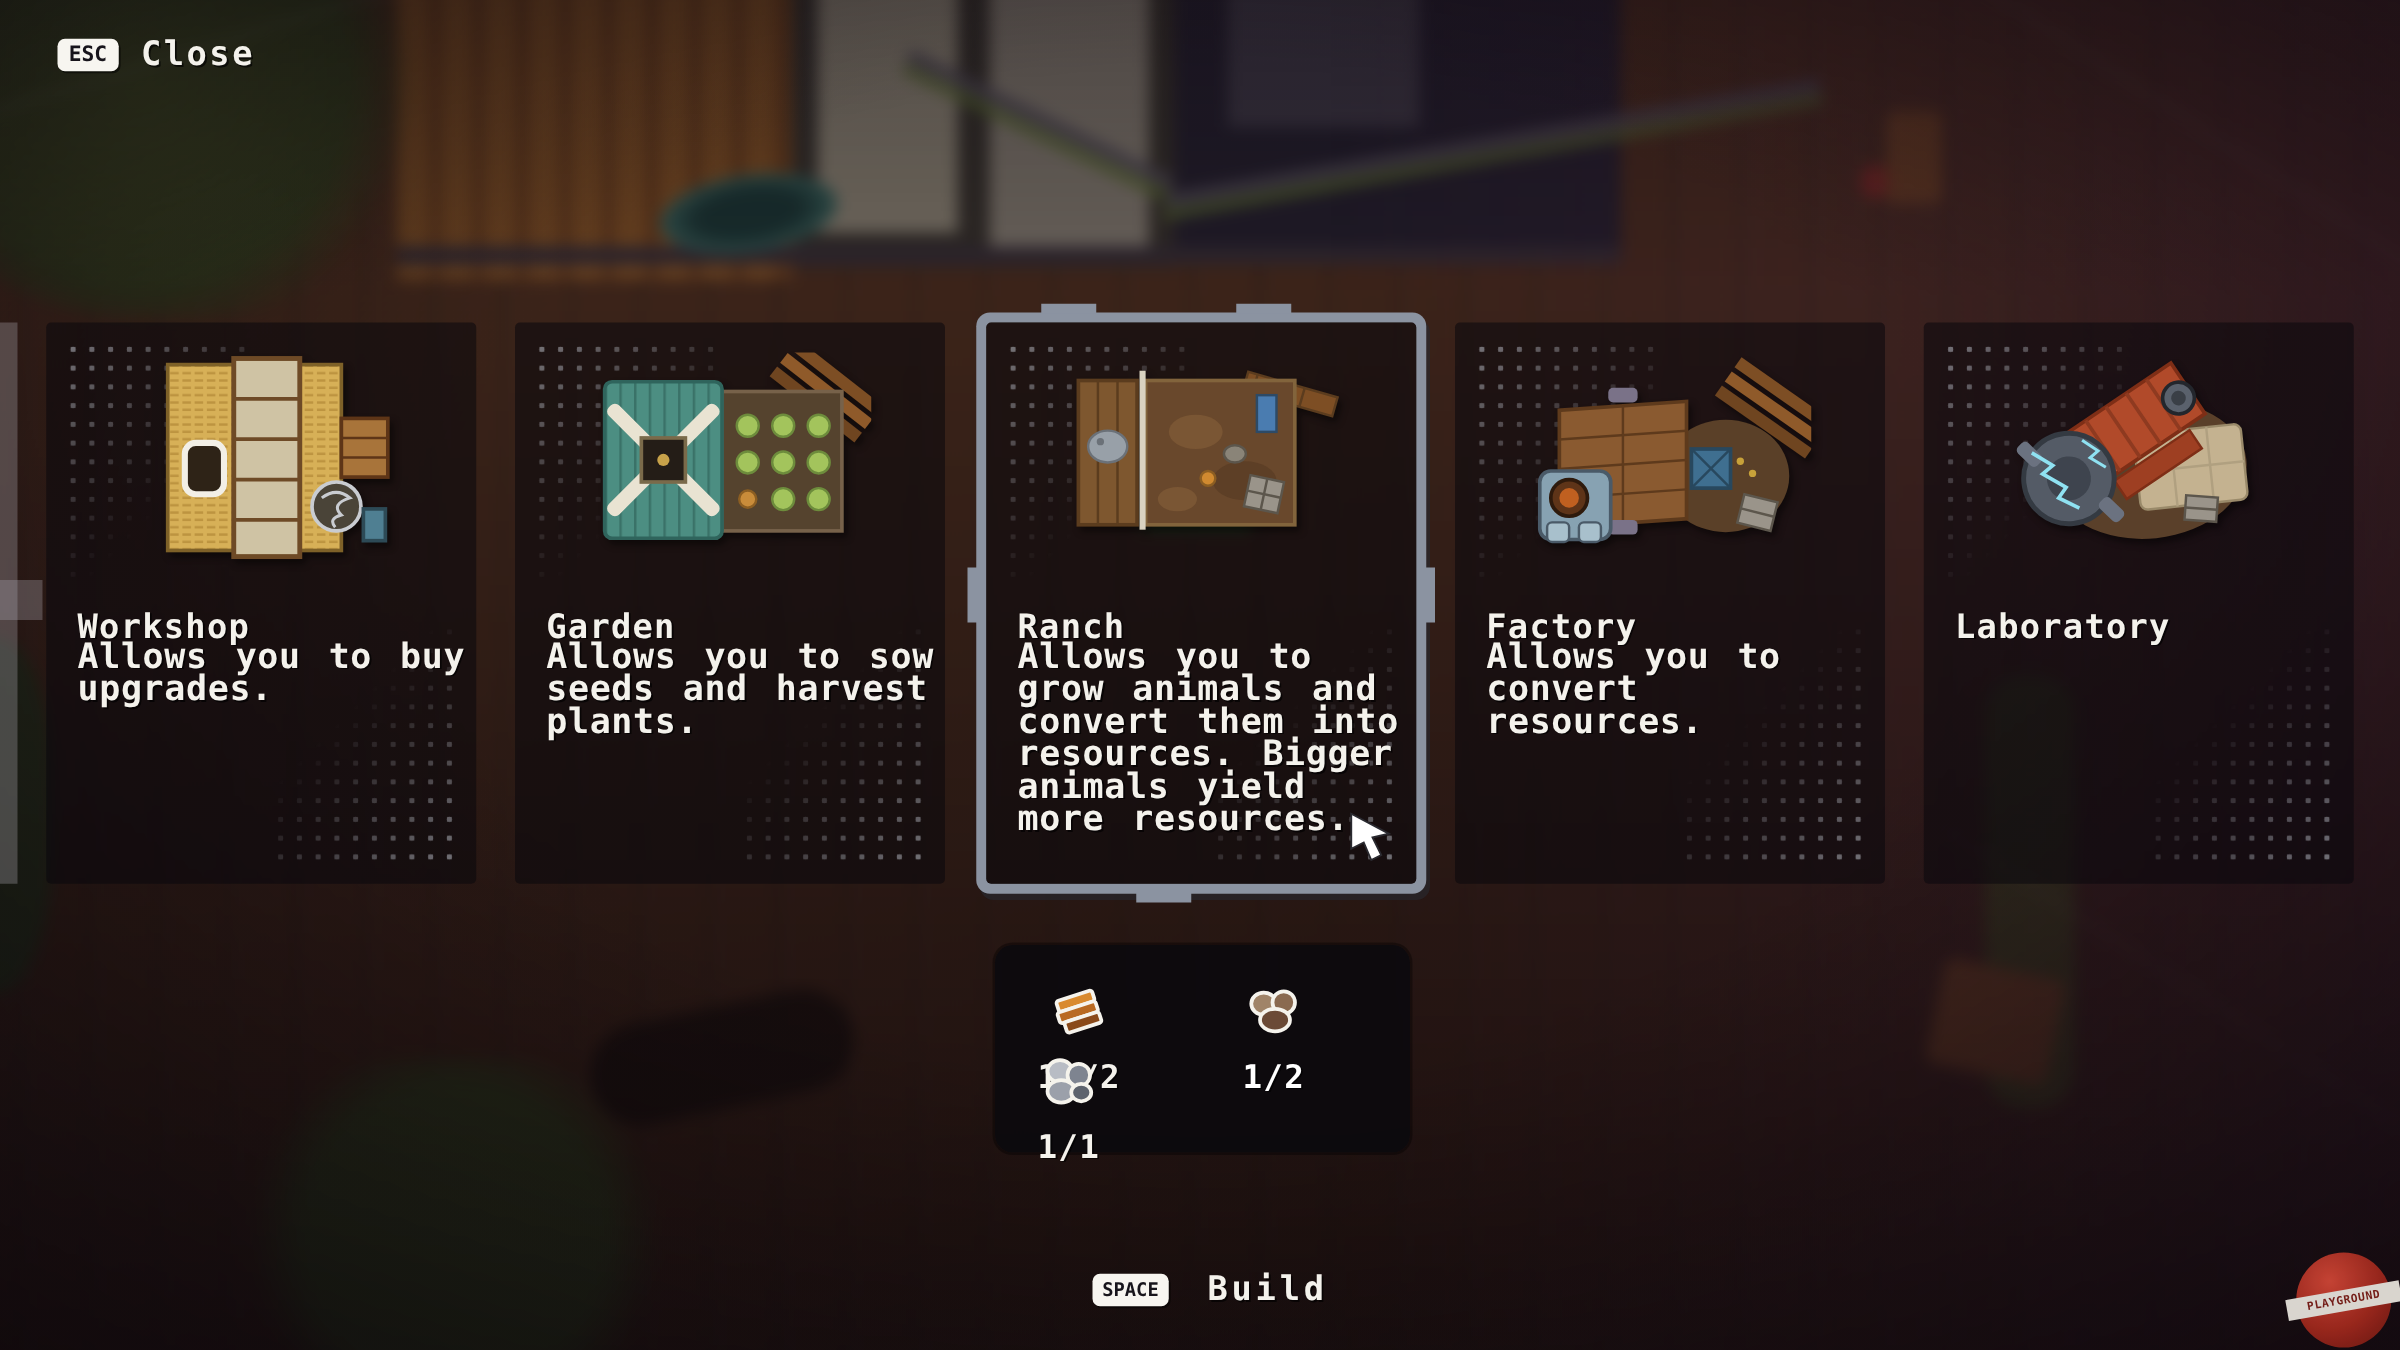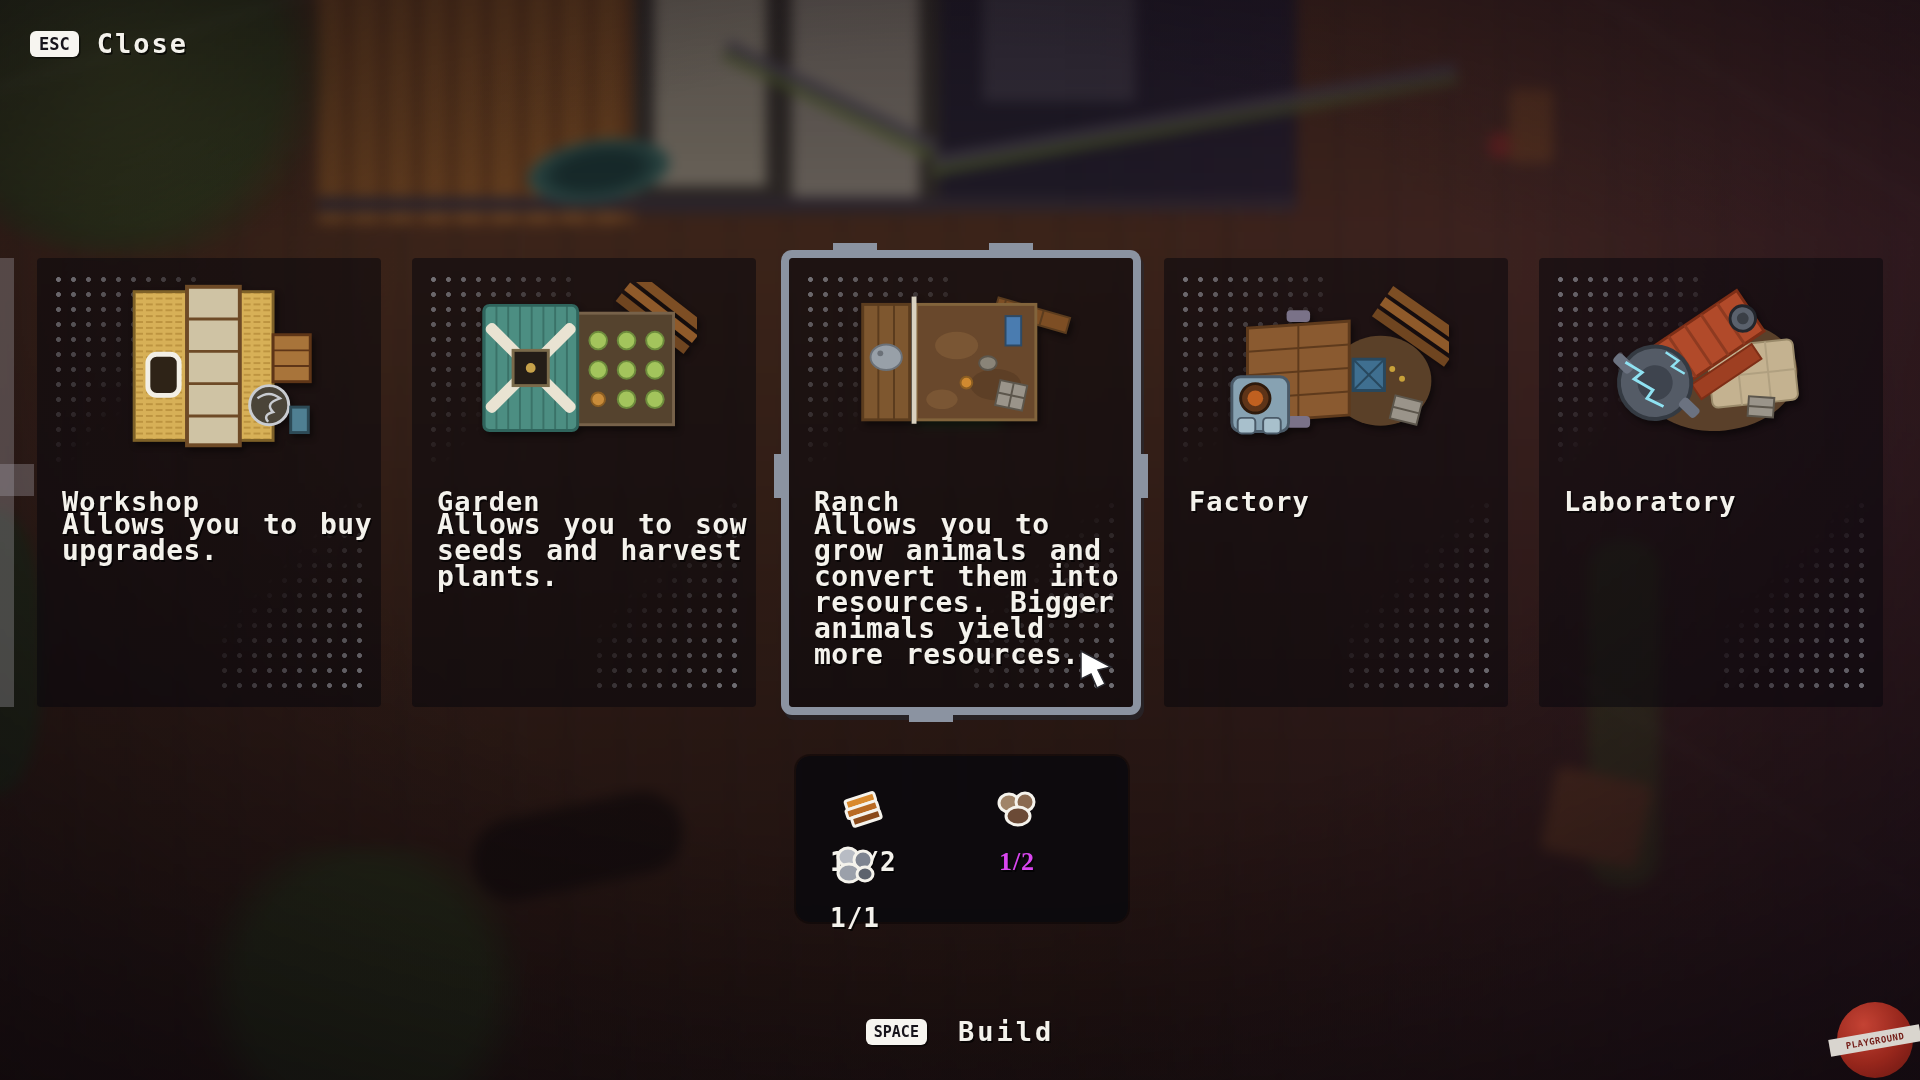--- a/index.html
+++ b/index.html
@@ -51,21 +51,21 @@
   .rope3{left:1520px;top:820px;width:520px;height:3px;background:rgba(255,255,255,0.10);transform:rotate(33deg);}
   .purple{position:absolute;inset:0;background:linear-gradient(90deg, rgba(60,25,50,0) 55%, rgba(88,40,72,0.42) 100%);}
   .vignette{position:absolute;inset:0;
     background:radial-gradient(ellipse at 50% 42%, rgba(0,0,0,0) 45%, rgba(8,4,10,0.55) 100%),
                linear-gradient(180deg, rgba(8,4,10,0.25) 0%, rgba(0,0,0,0) 22%, rgba(6,3,8,0.45) 100%);}
   .dim{position:absolute;inset:0;background:rgba(14,9,16,0.30);}
 
   
   .pixeltext{color:#f4f2ec;text-shadow:1.5px 1.5px 0 rgba(0,0,0,0.65);font-weight:bold;}
   .key-badge{display:inline-block;background:#f7f5f0;color:#17141b;font-weight:bold;
-    border-radius:6px;padding:3px 9px;box-shadow:1.5px 1.5px 0 rgba(0,0,0,0.5);}
+    border-radius:6px;padding:3px 9px;box-shadow:1.5px 1.5px 0 rgba(0,0,0,0.5);margin-left:16px;}
   .header{position:absolute;left:30px;top:28px;display:flex;align-items:center;gap:18px;cursor:pointer;}
   .header .key-badge{font-size:17px;}
   .header .lbl{font-size:27px;letter-spacing:2px;}
 
   .cards-row{position:absolute;left:0;top:258px;width:1920px;height:449px;}
   .card{position:absolute;top:0;width:344px;height:449px;border-radius:4px;
     background:rgba(10,7,13,0.55);}
   .card.selected{box-shadow:0 0 0 8px #8b93a1, 3px 5px 0 8px rgba(40,44,52,0.55);}
   .tab{position:absolute;background:#8b93a1;}
   .dots{position:absolute;width:150px;height:195px;
@@ -295,20 +295,21 @@
         <circle cx="32" cy="114" r="8" fill="#c06020"></circle>
         <rect x="14" y="134" width="18" height="16" rx="4" fill="#a8c0cc" stroke="#4a5a68" stroke-width="2"></rect>
         <rect x="40" y="134" width="18" height="16" rx="4" fill="#a8c0cc" stroke="#4a5a68" stroke-width="2"></rect>
         <g transform="rotate(14 186 126)">
           <rect x="172" y="114" width="28" height="24" fill="#9a948a" stroke="#5c564c" stroke-width="2"></rect>
           <line x1="172" y1="126" x2="200" y2="126" stroke="#5c564c" stroke-width="2"></line>
         </g>
       </svg>
     </div>
     <div class="card-title pixeltext">Factory</div>
+    <div class="card-desc pixeltext">Allows you to convert resources.</div>
   </div>
 
   <div class="card" style="left:1539px">
     <div class="dots tl"></div>
     <div class="dots br"></div>
     <div class="art">
       <svg width="225" height="165" viewBox="0 0 230 165">
         <g transform="rotate(-6 115 82)">
           <ellipse cx="122" cy="92" rx="80" ry="56" fill="#5a402a"></ellipse>
           <rect x="112" y="62" width="88" height="62" rx="6" fill="#c4b290" stroke="#9a8a6a" stroke-width="2"></rect>
@@ -358,21 +359,21 @@
     <span class="num pixeltext">12/2</span>
   </div>
   <div class="cost-item ci-1">
     <svg width="46" height="46" viewBox="0 0 46 46">
       <g stroke="#f5f3ec" stroke-width="3">
         <ellipse cx="15" cy="17" rx="10" ry="9" fill="#a08468"></ellipse>
         <ellipse cx="31" cy="16" rx="9" ry="9" fill="#8a6a50"></ellipse>
         <ellipse cx="24" cy="30" rx="12" ry="9" fill="#6b4a36"></ellipse>
       </g>
     </svg>
-    <span class="num pixeltext" style="color: #d946ef; font-family: Liberation Serif, serif;">1/2</span>
+    <span class="num pixeltext" style="color: #ffffff;">1/2</span>
   </div>
   <div class="cost-item ci-2">
     <svg width="46" height="46" viewBox="0 0 46 46">
       <g stroke="#f5f3ec" stroke-width="3">
         <ellipse cx="16" cy="15" rx="10" ry="9" fill="#b8bcc4"></ellipse>
         <ellipse cx="31" cy="18" rx="9" ry="9" fill="#7e8490"></ellipse>
         <ellipse cx="17" cy="31" rx="11" ry="9" fill="#9ba0aa"></ellipse>
         <ellipse cx="33" cy="32" rx="8" ry="7" fill="#5d636d"></ellipse>
       </g>
     </svg>

